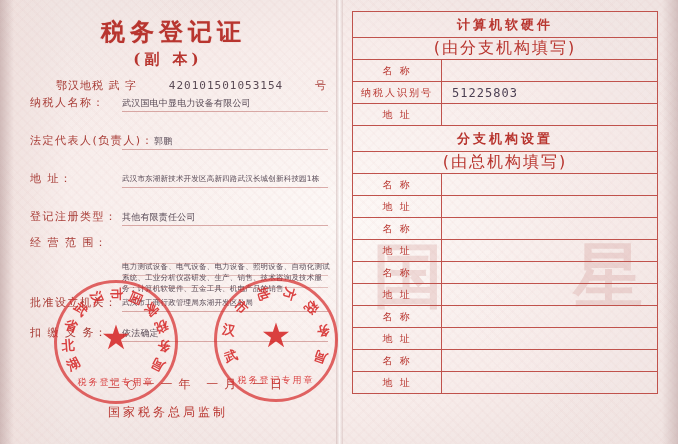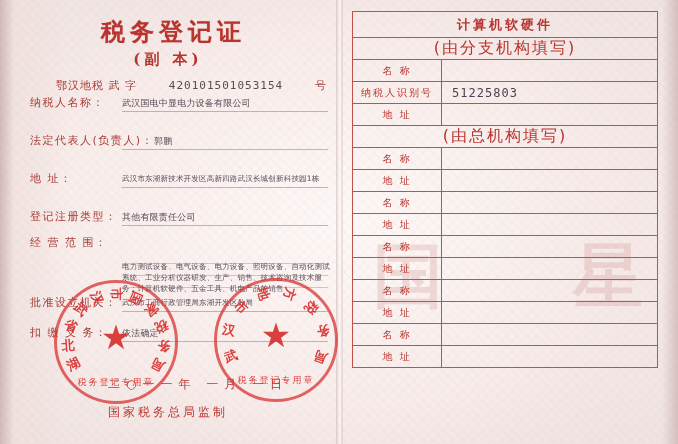--- a/index.html
+++ b/index.html
@@ -327,20 +327,23 @@
       <tr>
         <td class="lab">纳税人识别号</td>
         <td class="blank">51225803</td>
       </tr>
       <tr>
         <td class="lab">地      址</td>
         <td class="blank"></td>
       </tr>
 
       <tr>
+        <td class="hdr" colspan="2">分支机构设置</td>
+      </tr>
+      <tr>
         <td class="sub" colspan="2">(由总机构填写)</td>
       </tr>
 
       <tr>
         <td class="lab">名      称</td>
         <td class="blank"></td>
       </tr>
       <tr>
         <td class="lab">地      址</td>
         <td class="blank"></td>

